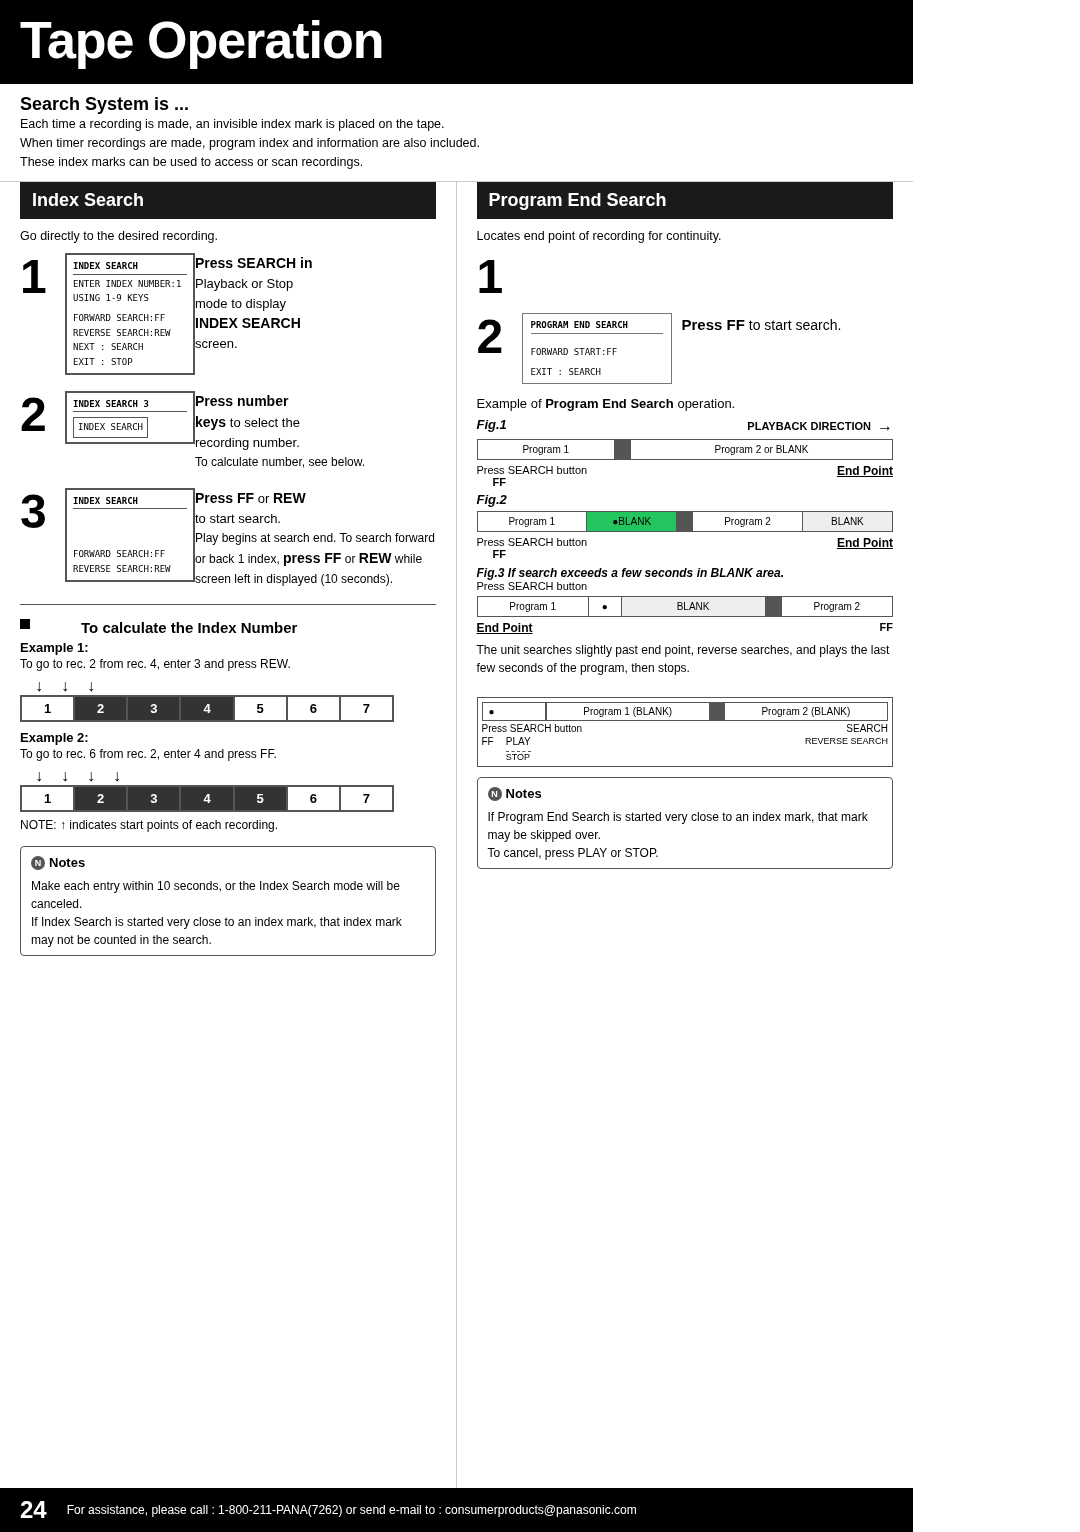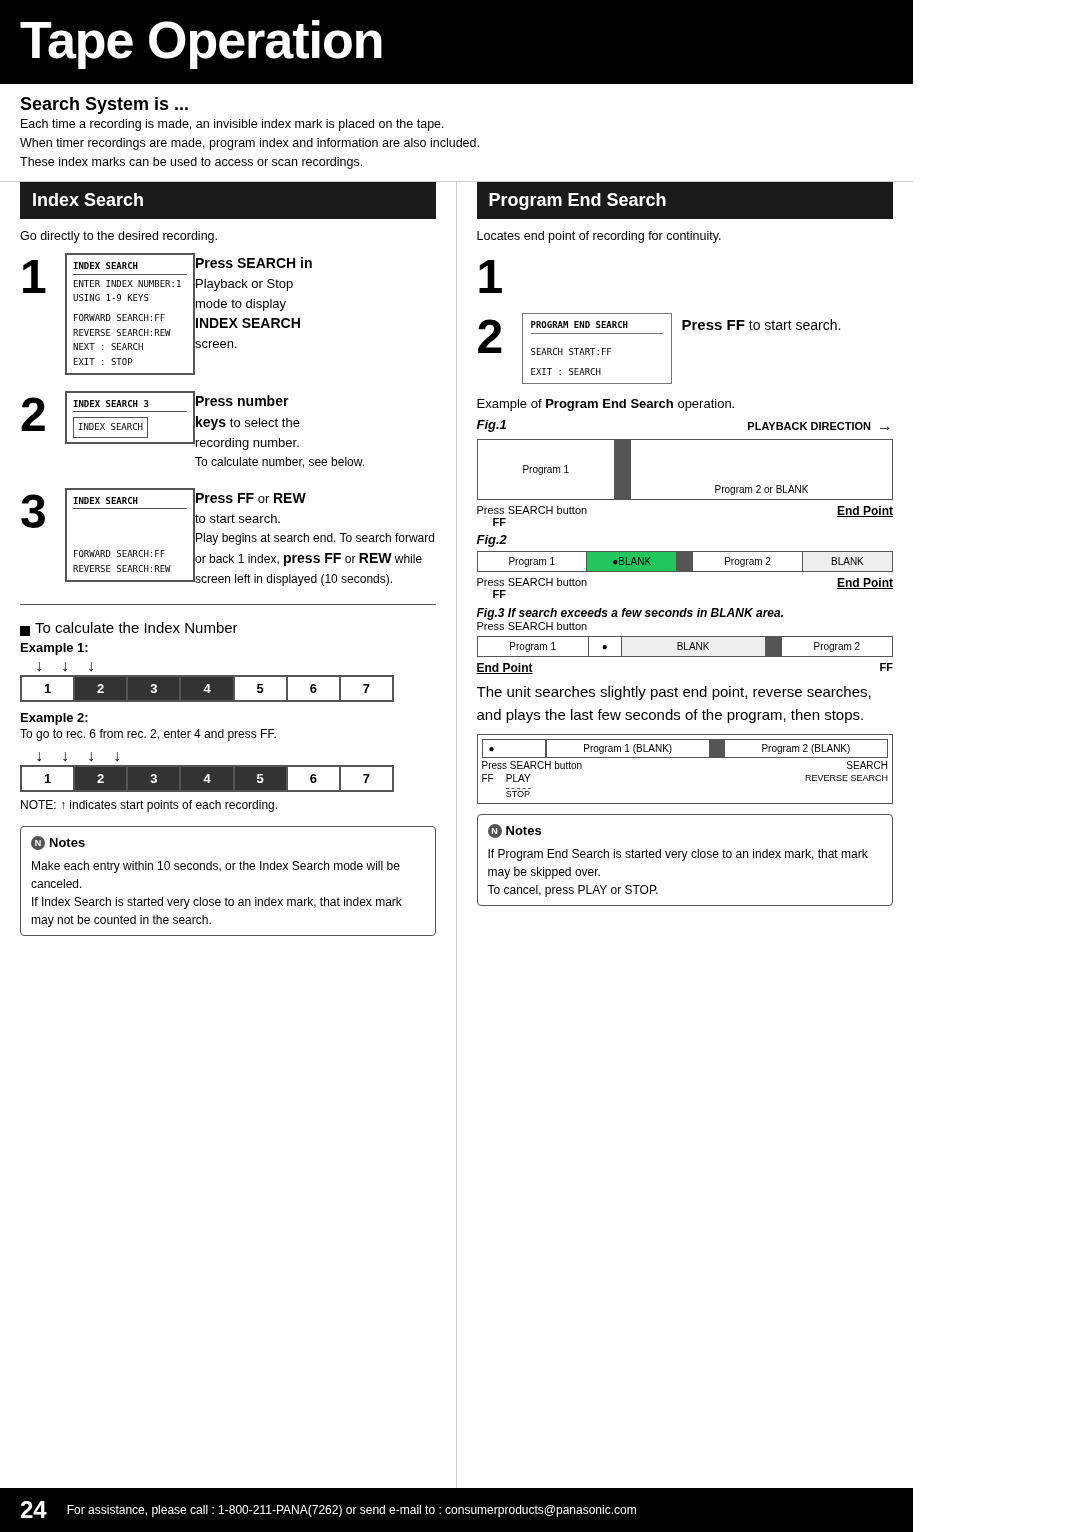--- a/index.html
+++ b/index.html
@@ -140,24 +140,25 @@
       display: inline-block;
       width: 10px;
       height: 10px;
       background: #000;
       margin-right: 5px;
       vertical-align: middle;
     }
 
     .index-section-title {
       font-size: 15px;
-      font-weight: normal;
-      display: flex;
-      align-items: flex-end;
+      font-weight: bold;
+      display: flex;
+      align-items: flex-start;
       margin-bottom: 4px;
+      gap: 46px;
     }
 
     .example-title {
       font-weight: bold;
       font-size: 13px;
       margin-bottom: 2px;
     }
 
     .example-desc {
       font-size: 12px;
@@ -277,23 +278,23 @@
 
     
     .locating-title {
       font-size: 14px;
       font-weight: bold;
       margin-top: 10px;
       margin-bottom: 4px;
     }
 
     .locating-desc {
-      font-size: 15px;
+      font-size: 12px;
       line-height: 1.5;
-      margin-bottom: 8px;
+      margin-bottom: 20px;
     }
 
     
     .final-diagram {
       border: 1px solid #555;
       padding: 4px;
       font-size: 10px;
       margin-bottom: 6px;
     }
 
@@ -418,20 +419,21 @@
 
       <hr class="divider">
 
       <div class="index-number-section">
         <div class="index-section-title">
           <span class="black-square"></span>
           <span>To calculate the Index Number</span>
         </div>
 
         <div class="example-title">Example 1:</div>
+        <div class="example-desc">To go to rec. 2 from rec. 4, enter 3 and press REW.</div>
 
         <div style="display:flex; padding-left:15px; font-size:16px; margin-bottom:0;">
           <span style="margin-right:18px;">↓</span>
           <span style="margin-right:18px;">↓</span>
           <span style="margin-right:18px;">↓</span>
         </div>
         <div class="number-diagram">
           <div class="number-row">
             <div class="number-cell">1</div>
             <div class="number-cell highlight">2</div>
@@ -488,21 +490,21 @@
       <div class="pes-step">
         <div class="pes-step-number">1</div>
       </div>
 
       <div class="pes-step">
         <div class="pes-step-number">2</div>
         <div class="step-content">
           <div class="screen-box2">
             <div style="border-bottom:1px solid #777; font-weight:bold; margin-bottom:3px;">PROGRAM END SEARCH</div>
             <div style="height:8px;"></div>
-            <div>SEARCH START:FF</div>
+            <div>FORWARD START:FF</div>
             <div style="height:6px;"></div>
             <div>EXIT : SEARCH</div>
           </div>
           <div class="step-big-text">
             <strong>Press FF</strong> to start search.
           </div>
         </div>
       </div>
 
       <p style="font-size:13px; margin-bottom:6px;">
@@ -515,21 +517,21 @@
         <div style="display:flex; align-items:flex-start; margin-bottom:2px;">
           <span class="fig-title">Fig.1</span>
           <div style="flex:1; display:flex; align-items:center; justify-content:flex-end; font-size:11px; font-weight:bold;">
             <span>PLAYBACK DIRECTION</span>
             <span style="margin-left:6px; font-size:16px;">→</span>
           </div>
         </div>
         <div class="tape-diagram">
           <div class="tape-cell" style="flex:1;">Program 1</div>
           <div class="tape-cell narrow"></div>
-          <div class="tape-cell" style="flex:2;margin-top:40px;">Program 2 or BLANK</div>
+          <div class="tape-cell" style="flex:2;">Program 2 or BLANK</div>
         </div>
         <div style="display:flex; justify-content:space-between; align-items:flex-start; margin-bottom:4px;">
           <div>
             <div style="font-size:11px;">Press SEARCH button</div>
             <div style="font-size:11px; font-weight:bold; margin-left:16px;">FF</div>
           </div>
           <div class="end-point-label">End Point</div>
         </div>
       </div>
 

